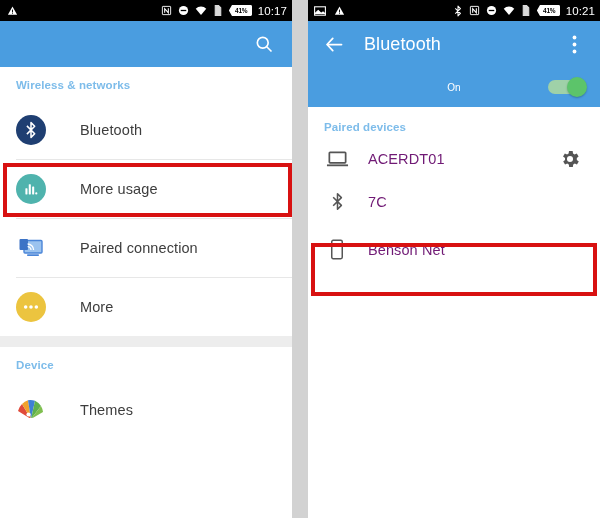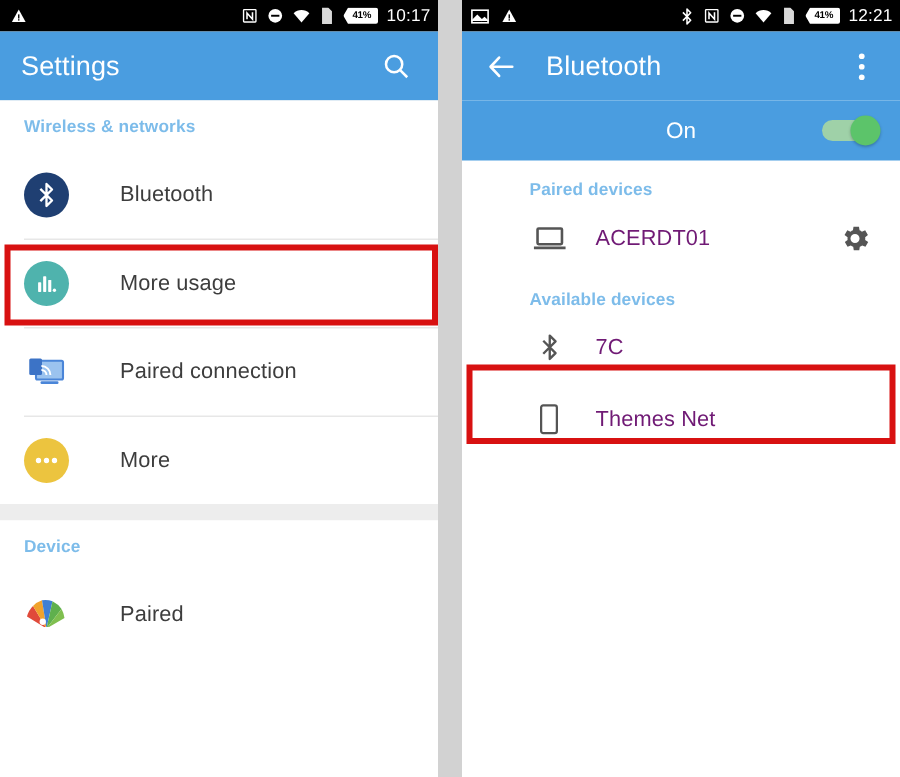--- a/index.html
+++ b/index.html
@@ -145,21 +145,21 @@
     height:40px;
     background:#4a9de0;
     display:flex;
     align-items:center;
     padding:0 16px 0 0;
     box-sizing:border-box;
     position:relative;
   }
   .bt-toggle-label{
     color:#ffffff;
-    font-size:15px;
+    font-size:10px;
     font-weight:500;
     position:absolute;
     left:0;right:0;
     text-align:center;
     pointer-events:none;
   }
   .grow{flex:1 1 auto;}
   .switch{
     position:relative;
     width:36px;height:14px;
@@ -174,21 +174,20 @@
     width:20px;height:20px;
     border-radius:50%;
     background:#5cc46a;
     box-shadow:0 1px 2px rgba(0,0,0,0.25);
   }
 
   .bt-body{
     height:333px;
     background:#ffffff;
     overflow:hidden;
-    padding-left:29px;
   }
   .bt-header{
     color:#7dbcea;
     font-size:11.5px;
     font-weight:bold;
     padding:14px 0 4px 16px;
     letter-spacing:0.1px;
   }
   .drow{
     display:flex;
@@ -273,21 +272,20 @@
           <svg width="23" height="11" viewBox="0 0 34 16" fill="none" stroke="#ffffff" stroke-width="2">
             <path d="M5 1 h27 a1 1 0 0 1 1 1 v12 a1 1 0 0 1 -1 1 h-27 l-4 -7 z" fill="#ffffff"></path>
           </svg>
           <span>41%</span>
         </span>
         <span class="sb-time">10:17</span>
       </div>
     </div>
 
     <div class="appbar">
-      <span class="appbar-title">Settings</span>
       <span class="grow"></span>
       <span class="icon-btn">
         <svg width="20" height="20" viewBox="0 0 24 24" fill="none" stroke="currentColor" stroke-width="2">
             <circle cx="10.5" cy="10.5" r="6.5"></circle>
             <line x1="15.3" y1="15.3" x2="21" y2="21"></line>
           </svg>
       </span>
     </div>
 
     <div class="settings-body">
@@ -350,21 +348,21 @@
           <span class="srow-icon plain">
             <svg width="28" height="26" viewBox="0 0 28 26">
               <path d="M14 22 L1 14 A15 15 0 0 1 5 7 Z" fill="#e04a3a"></path>
               <path d="M14 22 L5 7 A15 15 0 0 1 11 3.2 Z" fill="#f0a22c"></path>
               <path d="M14 22 L11 3.2 A15 15 0 0 1 18 3.8 Z" fill="#3f7fd4"></path>
               <path d="M14 22 L18 3.8 A15 15 0 0 1 24 9 Z" fill="#5fb04d"></path>
               <path d="M14 22 L24 9 A15 15 0 0 1 26 15 L14 22 Z" fill="#7fbf4f"></path>
               <circle cx="11.5" cy="17.5" r="2.1" fill="#ffffff"></circle>
             </svg>
           </span>
-          <span class="srow-label">Paired</span>
+          <span class="srow-label">Themes</span>
         </div>
       </div>
     </div>
 
     <div class="hl" id="hl-bluetooth"></div>
   </div>
 
   <div class="gap"></div>
 
   <div class="phone right">
@@ -413,21 +411,21 @@
           <svg width="8" height="11" viewBox="0 0 14 20" fill="none" stroke="currentColor" stroke-width="2">
               <path d="M2 1 h6 l4 4 v14 h-10 z" fill="currentColor" opacity="0.85"></path>
             </svg>
         </span>
         <span class="battery">
           <svg width="23" height="11" viewBox="0 0 34 16" fill="none" stroke="#ffffff" stroke-width="2">
             <path d="M5 1 h27 a1 1 0 0 1 1 1 v12 a1 1 0 0 1 -1 1 h-27 l-4 -7 z" fill="#ffffff"></path>
           </svg>
           <span>41%</span>
         </span>
-        <span class="sb-time">12:21</span>
+        <span class="sb-time">10:21</span>
       </div>
     </div>
 
     <div class="appbar r">
       <span class="icon-btn back-arrow">
         <svg width="21" height="21" viewBox="0 0 24 24" fill="none" stroke="currentColor" stroke-width="2" stroke-linecap="round" stroke-linejoin="round">
             <line x1="20" y1="12" x2="4" y2="12"></line>
             <polyline points="10,5 3.5,12 10,19"></polyline>
           </svg>
       </span>
@@ -460,36 +458,35 @@
             </svg>
         </span>
         <span class="drow-label">ACERDT01</span>
         <span class="gear">
           <svg width="22" height="22" viewBox="0 0 24 24" fill="currentColor">
               <path d="M19.4 13a7.5 7.5 0 0 0 0-2l2-1.6-2-3.4-2.4 1a7.6 7.6 0 0 0-1.7-1l-.4-2.6h-4l-.4 2.6a7.6 7.6 0 0 0-1.7 1l-2.4-1-2 3.4L6.6 11a7.5 7.5 0 0 0 0 2l-2 1.6 2 3.4 2.4-1a7.6 7.6 0 0 0 1.7 1l.4 2.6h4l.4-2.6a7.6 7.6 0 0 0 1.7-1l2.4 1 2-3.4zM12 15.3A3.3 3.3 0 1 1 15.3 12 3.3 3.3 0 0 1 12 15.3z"></path>
             </svg>
         </span>
       </div>
 
-      <div class="bt-header">Available devices</div>
       <div class="drow">
         <span class="drow-icon">
           <svg width="13" height="19" viewBox="0 0 14 22" fill="none" stroke="currentColor" stroke-width="1.8" stroke-linejoin="round">
               <path d="M2 6 L11.5 15.5 L7 20 V2 L11.5 6.5 L2 16"></path>
             </svg>
         </span>
         <span class="drow-label">7C</span>
       </div>
 
       <div class="drow" style="height:53px">
         <span class="drow-icon">
           <svg width="14" height="21" viewBox="0 0 16 24" fill="none" stroke="currentColor" stroke-width="1.7">
               <rect x="2" y="1.5" width="12" height="21" rx="1.6"></rect>
             </svg>
         </span>
-        <span class="drow-label">Themes Net</span>
+        <span class="drow-label">Benson Net</span>
       </div>
     </div>
 
   </div>
 
   <div class="hl" id="hl-benson"></div>
 </div>
 
 </body></html>

